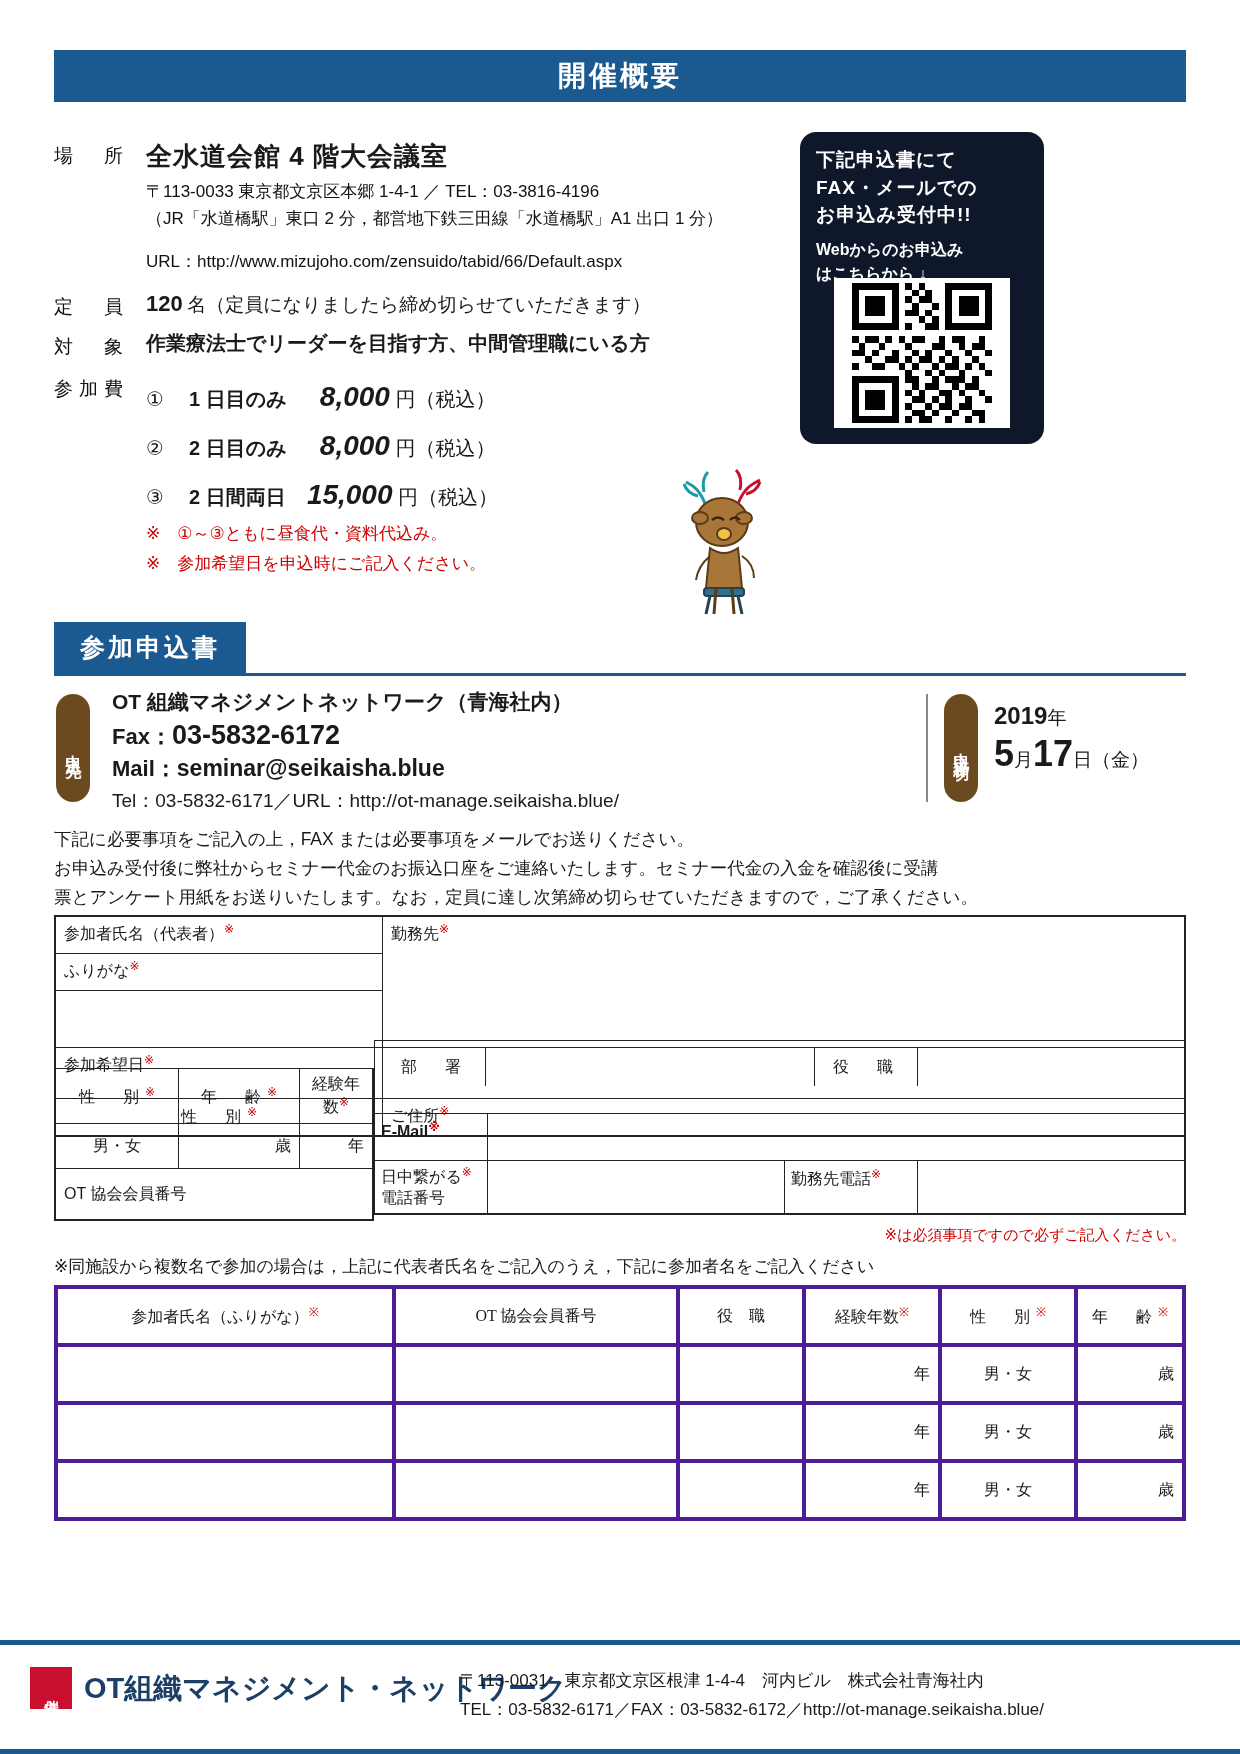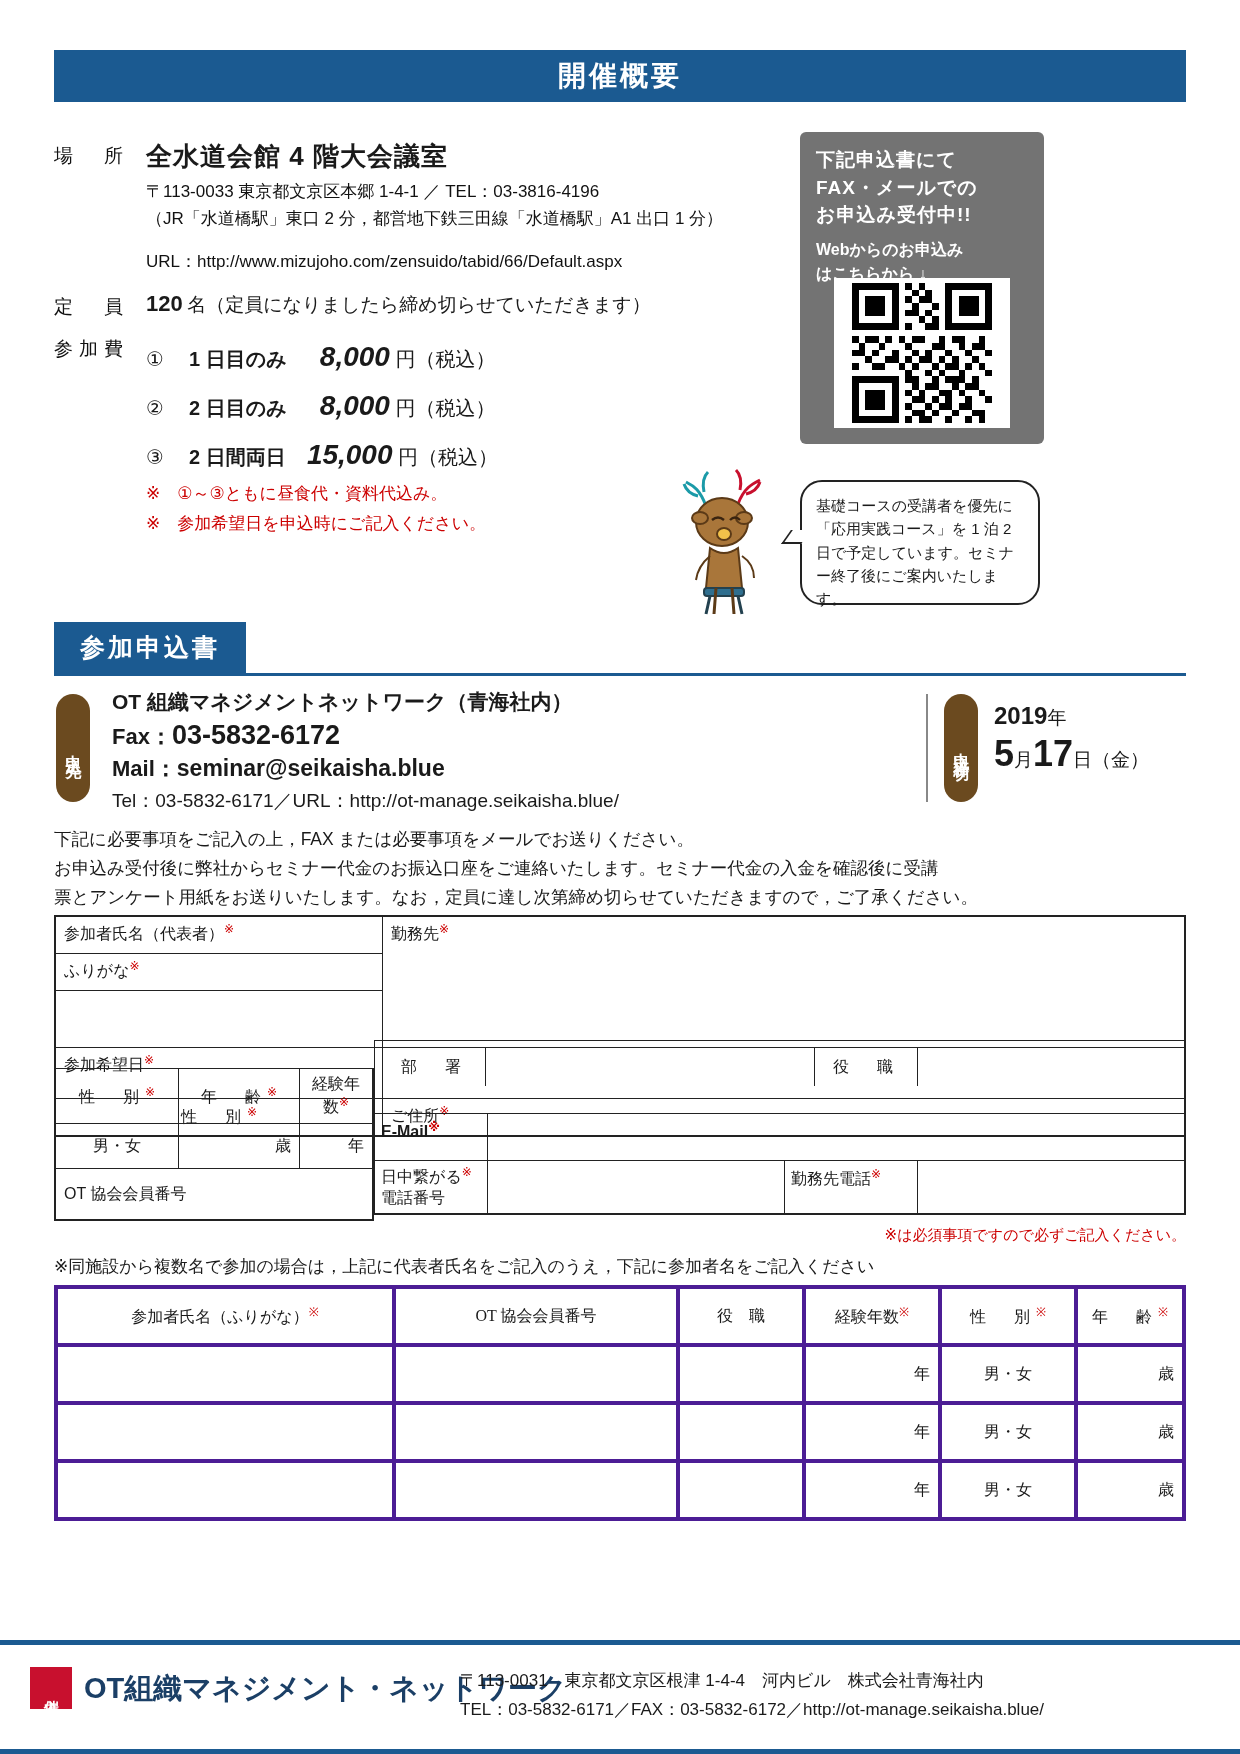--- a/index.html
+++ b/index.html
@@ -29,21 +29,21 @@
   .addr{font-size:17px;line-height:1.6;color:#111;margin-top:4px;}
   .cap{font-size:22px;font-weight:bold;}
   .target{font-size:20px;font-weight:bold;}
   .fee-line{font-size:20px;line-height:1.75;}
   .fee-num{font-size:28px;font-weight:bold;font-style:italic;}
   .red{color:#c00;font-size:17px;line-height:1.8;}
 
   
   .qrbox{
     position:absolute;left:800px;top:132px;width:244px;height:312px;
-    background:#737373;border-radius:6px;color:#fff;padding:14px 16px;box-sizing:border-box;
+    background:#0f172a;border-radius:16px;color:#fff;padding:14px 16px;box-sizing:border-box;
   }
   .qrbox .t1{font-size:19px;font-weight:bold;line-height:1.45;letter-spacing:1px;}
   .qrbox .t2{font-size:16px;font-weight:bold;line-height:1.4;margin-top:10px;}
   .qrimg{position:absolute;left:34px;top:146px;width:176px;height:150px;background:#fff;padding:5px;box-sizing:border-box;}
   .qrimg svg{display:block;}
 
   
   .mascot{position:absolute;left:660px;top:460px;width:130px;height:160px;}
   .speech{
     position:absolute;left:800px;top:480px;width:240px;height:125px;
@@ -136,20 +136,24 @@
     </div>
 
     <div class="row" style="margin-top:14px;">
       <div class="lbl">定　員</div>
       <div class="val" style="padding-top:0">
         <span class="cap">120</span>
         <span class="l1">名（定員になりましたら締め切らせていただきます）</span>
       </div>
     </div>
 
+    <div class="row" style="margin-top:10px;">
+      <div class="lbl">対　象</div>
+      <div class="val target">作業療法士でリーダーを目指す方、中間管理職にいる方</div>
+    </div>
 
     <div class="row" style="margin-top:12px;">
       <div class="lbl">参加費</div>
       <div class="val">
         <div class="fee-line">
           <span>①</span>
           <span style="display:inline-block;width:14px"></span>
           <span class="b">1 日目のみ</span>
           <span style="display:inline-block;width:22px"></span>
           <span class="fee-num">8,000</span>
@@ -308,21 +312,20 @@
       <ellipse cx="64" cy="74" rx="7" ry="6" fill="#f2c14a" stroke="#5b3a17" stroke-width="2"></ellipse>
       <path d="M50 88 q14 10 28 0 l4 40 q-18 10 -36 0 z" fill="#a9763a" stroke="#5b3a17" stroke-width="2"></path>
       <path d="M50 96 q-12 10 -14 24" stroke="#5b3a17" stroke-width="2" fill="none"></path>
       <path d="M82 96 q12 8 12 22" stroke="#5b3a17" stroke-width="2" fill="none"></path>
       <rect x="44" y="128" width="40" height="8" rx="3" fill="#2f6f8f" stroke="#23414f" stroke-width="2"></rect>
       <path d="M50 136 l-4 18 M78 136 l4 18" stroke="#23414f" stroke-width="3"></path>
       <path d="M56 128 l-2 26 M72 128 l2 26" stroke="#5b3a17" stroke-width="3"></path>
     </svg>
   </div>
 
-  <div class="speech">基礎コースの受講者を優先に「応用実践コース」を 1 泊 2 日で予定しています。セミナー終了後にご案内いたします。</div>
 
   <div class="tabwrap">
     <div class="tab">参加申込書</div>
     <div class="tabrule"></div>
   </div>
 
   <div class="contact">
     <div class="pill">申込先</div>
     <div class="cbody">
       <div class="org">OT 組織マネジメントネットワーク（青海社内）</div>

